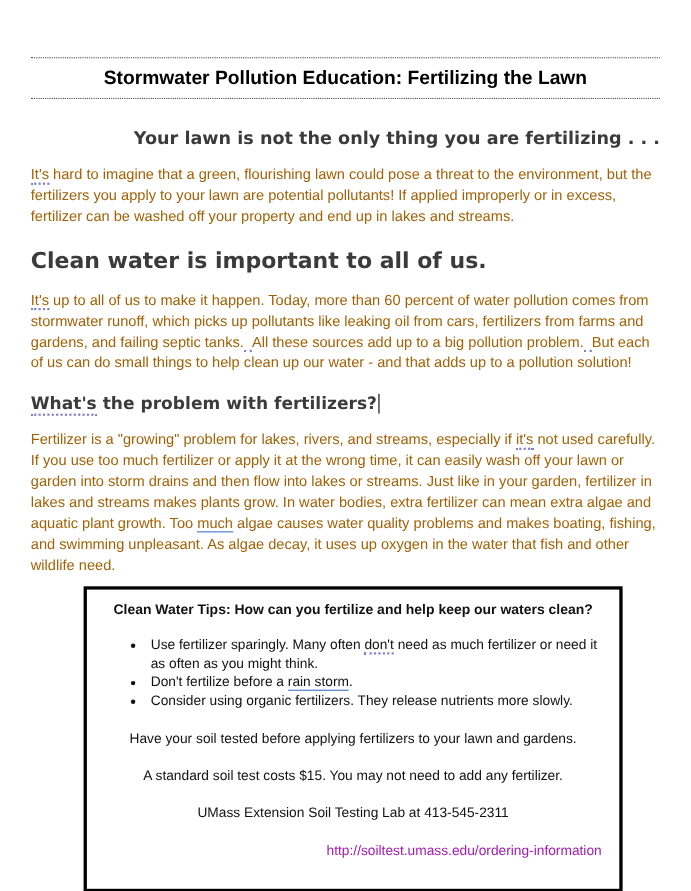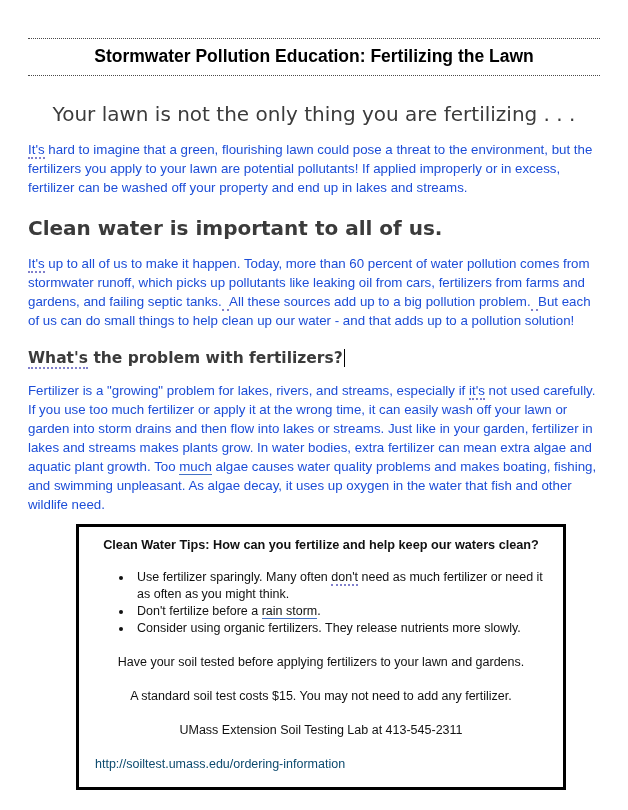--- a/index.html
+++ b/index.html
@@ -4,59 +4,59 @@
 <style>
   html,body { margin:0; padding:0; background:#fff; }
   .page {
     width:628px; height:810px; background:#ffffff; overflow:hidden;
     font-family:"Liberation Sans", sans-serif; color:#1a1a1a;
     box-sizing:border-box; position:relative;
   }
   .content { padding:0 28px; }
 
   .doc-title {
-    margin-top:38px;
+    margin-top:52px;
     border-top:1px dotted #4a4a4a;
     border-bottom:1px dotted #4a4a4a;
     text-align:center; font-weight:bold; font-size:17.5px;
     padding:7px 0 8px; color:#000;
   }
 
   .h-center {
-    text-align:center; font-family:"DejaVu Sans", sans-serif;
-    font-weight:normal; color:#3b3b3b; font-size:20px; margin-top:26px;
+    text-align:right; font-family:"DejaVu Sans", sans-serif;
+    font-weight:bold; color:#3b3b3b; font-size:16px; margin-top:26px;
   }
   .h-left {
     font-family:"DejaVu Sans", sans-serif; font-weight:bold;
     color:#3b3b3b; font-size:20px; margin-top:19px;
   }
   .h-left.big { font-size:15.5px; }
 
-  .body-text { font-size:13.3px; line-height:19px; margin-top:14px; color:#1d4ed8; }
+  .body-text { font-size:13.3px; line-height:19px; margin-top:14px; color:#a16207; }
 
   .run-plain { }
   .run-dotted { border-bottom:2px dotted #8080cc; }
   .run-blue   { border-bottom:1px solid #4472c4; }
 
   .caret {
     display:inline-block; width:1.5px; height:18px; background:#000;
     vertical-align:text-bottom; margin-left:1px;
   }
 
   .tips-box {
     margin-left:48px; margin-top:10px; width:490px;
     border:3px solid #000; box-sizing:border-box;
-    padding:10px 16px 14px; font-size:12.5px; line-height:17px; color:#111;
+    padding:10px 16px 26px; font-size:12.5px; line-height:17px; color:#111;
   }
   .tips-title { text-align:center; font-weight:bold; font-size:12.7px; }
   .tips-list { margin:15px 0 0 0; padding-left:38px; }
   .tips-list li { margin:0; padding-left:4px; }
   .tips-footer { text-align:center; margin-top:13px; }
   .tips-footer div { margin:17px; }
-  .tips-link { display:block; text-align:left; color:#0c4a6e; text-decoration:none; }
+  .tips-link { display:block; text-align:right; color:#a21caf; text-decoration:none; }
 
   .footer-brought {
     text-align:center; font-family:"DejaVu Sans", sans-serif;
     font-weight:bold; font-size:20px; color:#ef4444; margin-top:17px;
   }
   .footer-credit {
     text-align:center; font-family:"DejaVu Sans", sans-serif;
     font-weight:bold; font-size:12.5px; color:#000; margin-top:13px; line-height:21px;
   }
 </style>

